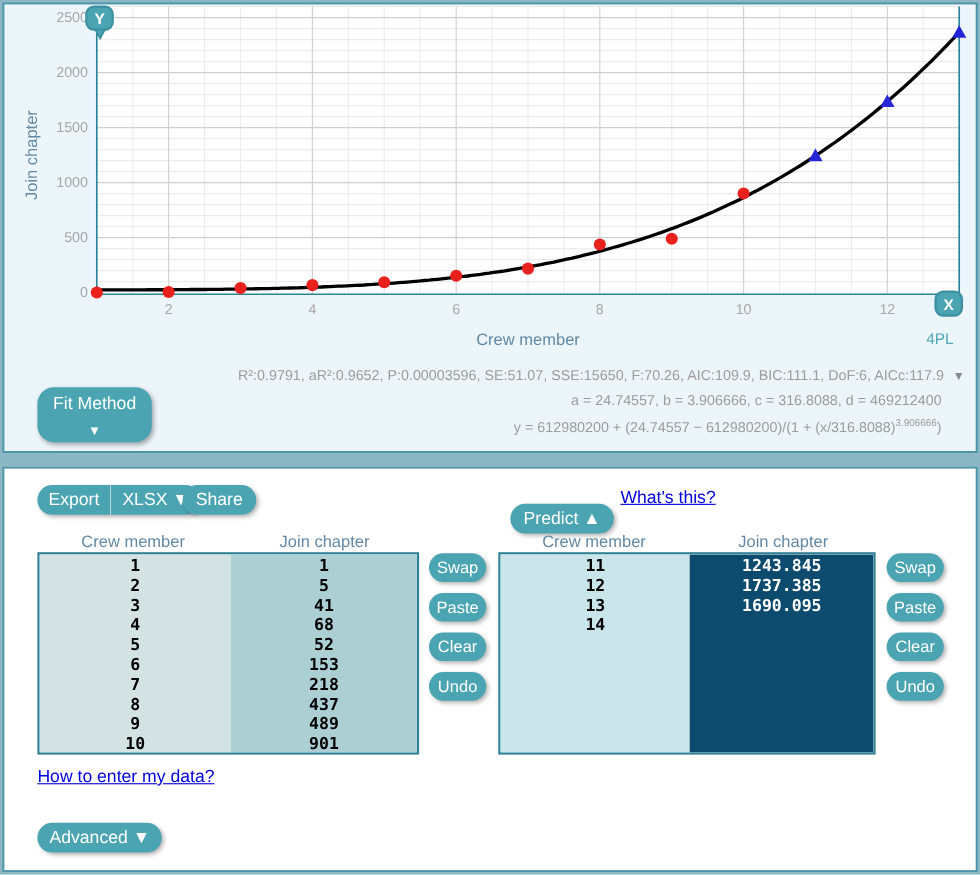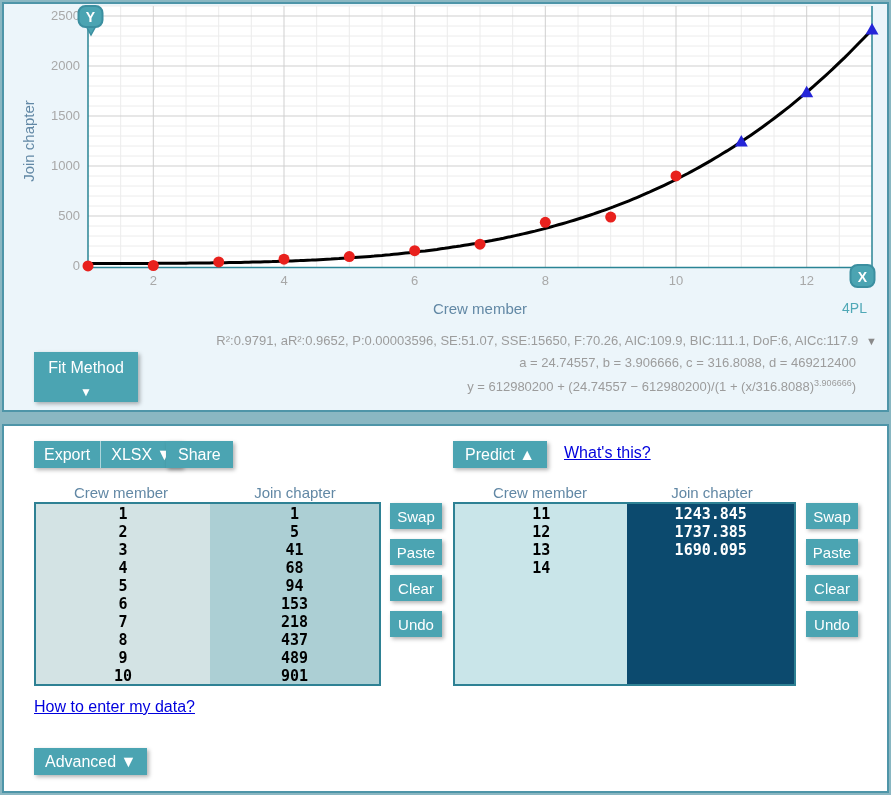--- a/index.html
+++ b/index.html
@@ -25,37 +25,37 @@
     text-align:right; color:#9c9c9c; font-size:13px; line-height:21px;
     white-space:nowrap;
   }
   .stats .toggle { color:#8a8a8a; font-size:11px; margin-left:8px; cursor:pointer; }
   .stats .pad { padding-right:21px; }
   .stats sup { font-size:9px; }
 
   .teal-btn {
     background:#4ba4b2; color:#ffffff; border:none;
     font-family:"Liberation Sans", sans-serif;
-    font-size:16px; border-radius:0;
+    font-size:16px; border-radius:15px;
     box-shadow:2px 2px 4px rgba(0,0,0,0.3);
     cursor:pointer; text-align:center;
   }
   #fit-method-btn {
     position:absolute; left:30px; top:348px; width:104px; height:50px;
     line-height:1.4; padding-top:5px;
   }
   #fit-method-btn .arrow { font-size:12px; }
 
   
   .toolbar-btn { position:absolute; height:27px; top:15px; padding:0 12px; font-size:16px; }
   #export-btn { left:30px; padding:0; display:flex; align-items:center; }
   #export-btn .seg { padding:0 10px; line-height:27px; }
   #export-btn .divider { width:1px; height:27px; background:rgba(255,255,255,0.55); }
   #share-btn  { left:162px; }
-  #predict-btn{ left:449px; }
+  #predict-btn{ left:460px;margin-top:17px; }
   .blue-link { color:#0000dd; font-size:16px; text-decoration:underline; cursor:pointer; }
   #whats-this { position:absolute; left:560px; top:18px; }
 
   .tbl-header { position:absolute; top:58px; font-size:15px; color:#6288a5; width:174px; text-align:center; }
   .data-table {
     position:absolute; top:76px; height:184px;
     border:2px solid #2e8194; display:flex; overflow:hidden;
   }
   #left-table  { left:30px;  width:347px; }
   #right-table { left:449px; width:343px; }
@@ -222,21 +222,21 @@
         <div class="cell">7</div>
         <div class="cell">8</div>
         <div class="cell">9</div>
         <div class="cell">10</div>
       </div>
     <div class="col coly" id="lt-y">
         <div class="cell">1</div>
         <div class="cell">5</div>
         <div class="cell">41</div>
         <div class="cell">68</div>
-        <div class="cell">94</div>
+        <div class="cell">52</div>
         <div class="cell">153</div>
         <div class="cell">218</div>
         <div class="cell">437</div>
         <div class="cell">489</div>
         <div class="cell">901</div>
       </div>
   </div>
   <button class="teal-btn side-btn sb-left" style="top:77px;">Swap</button>
   <button class="teal-btn side-btn sb-left" style="top:113px;">Paste</button>
   <button class="teal-btn side-btn sb-left" style="top:149px;">Clear</button>

